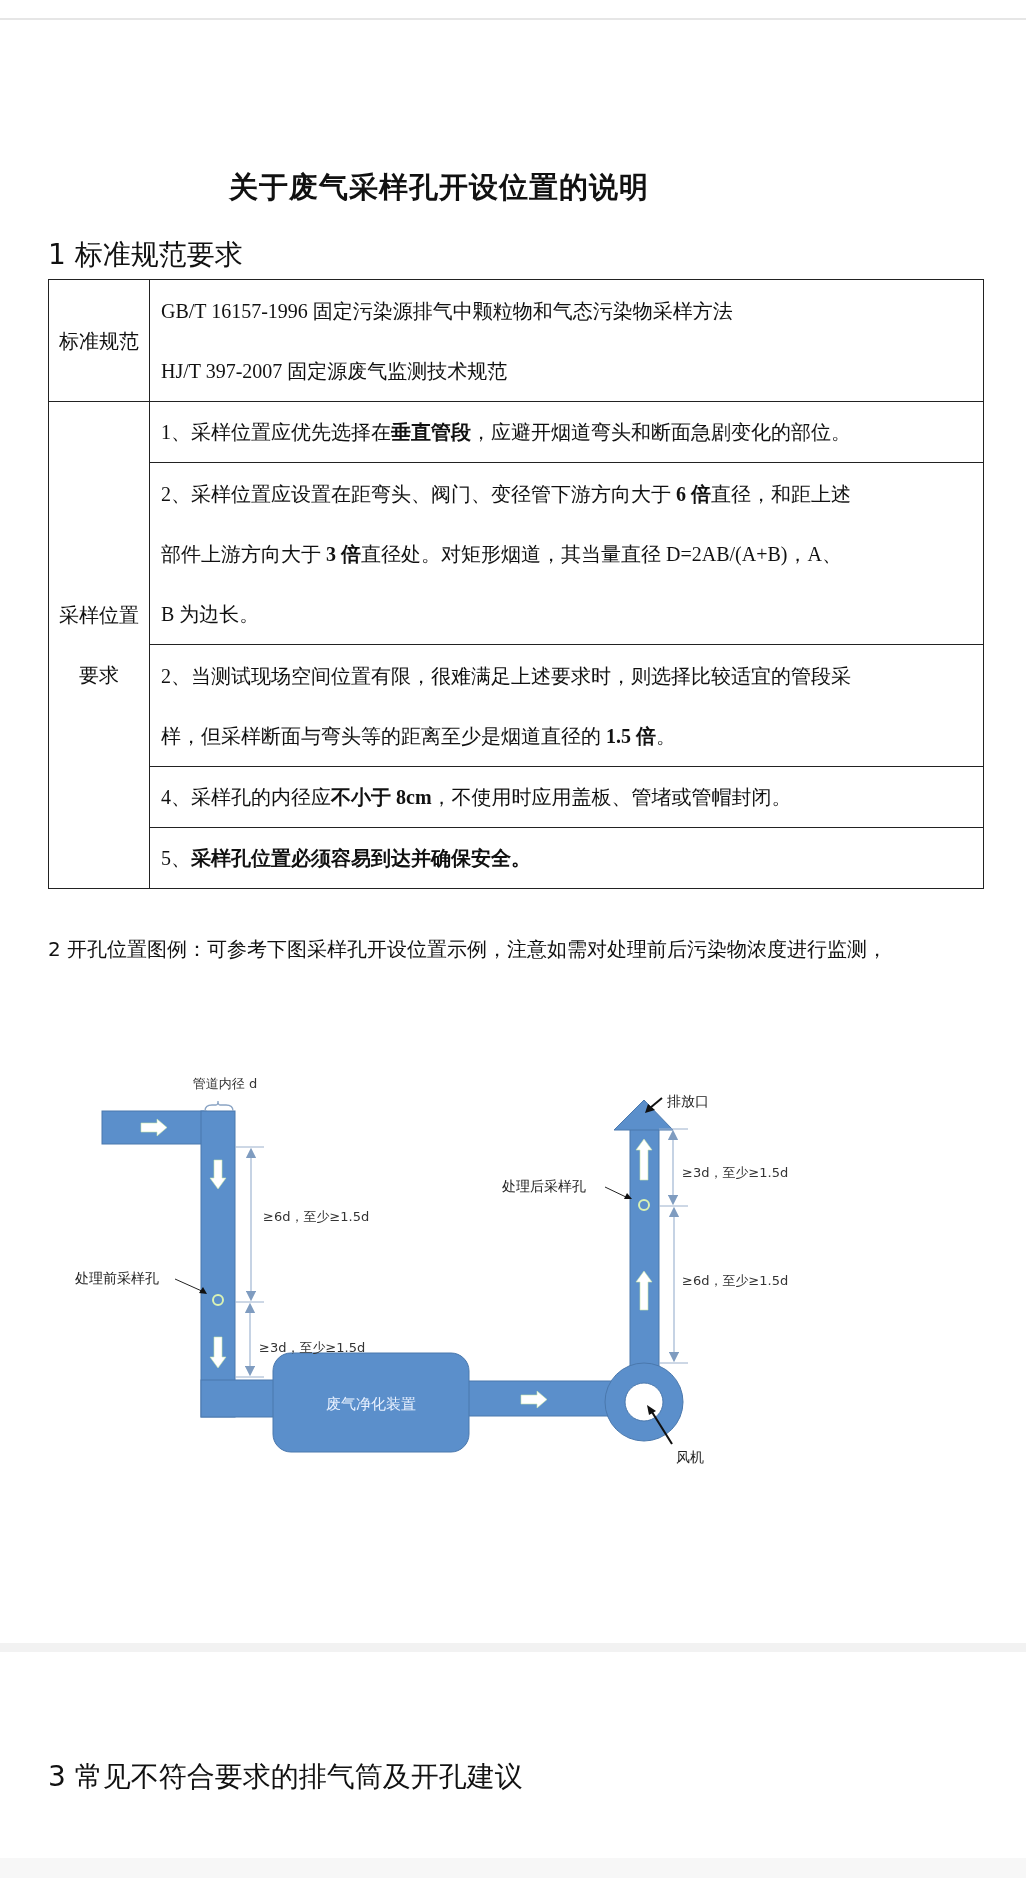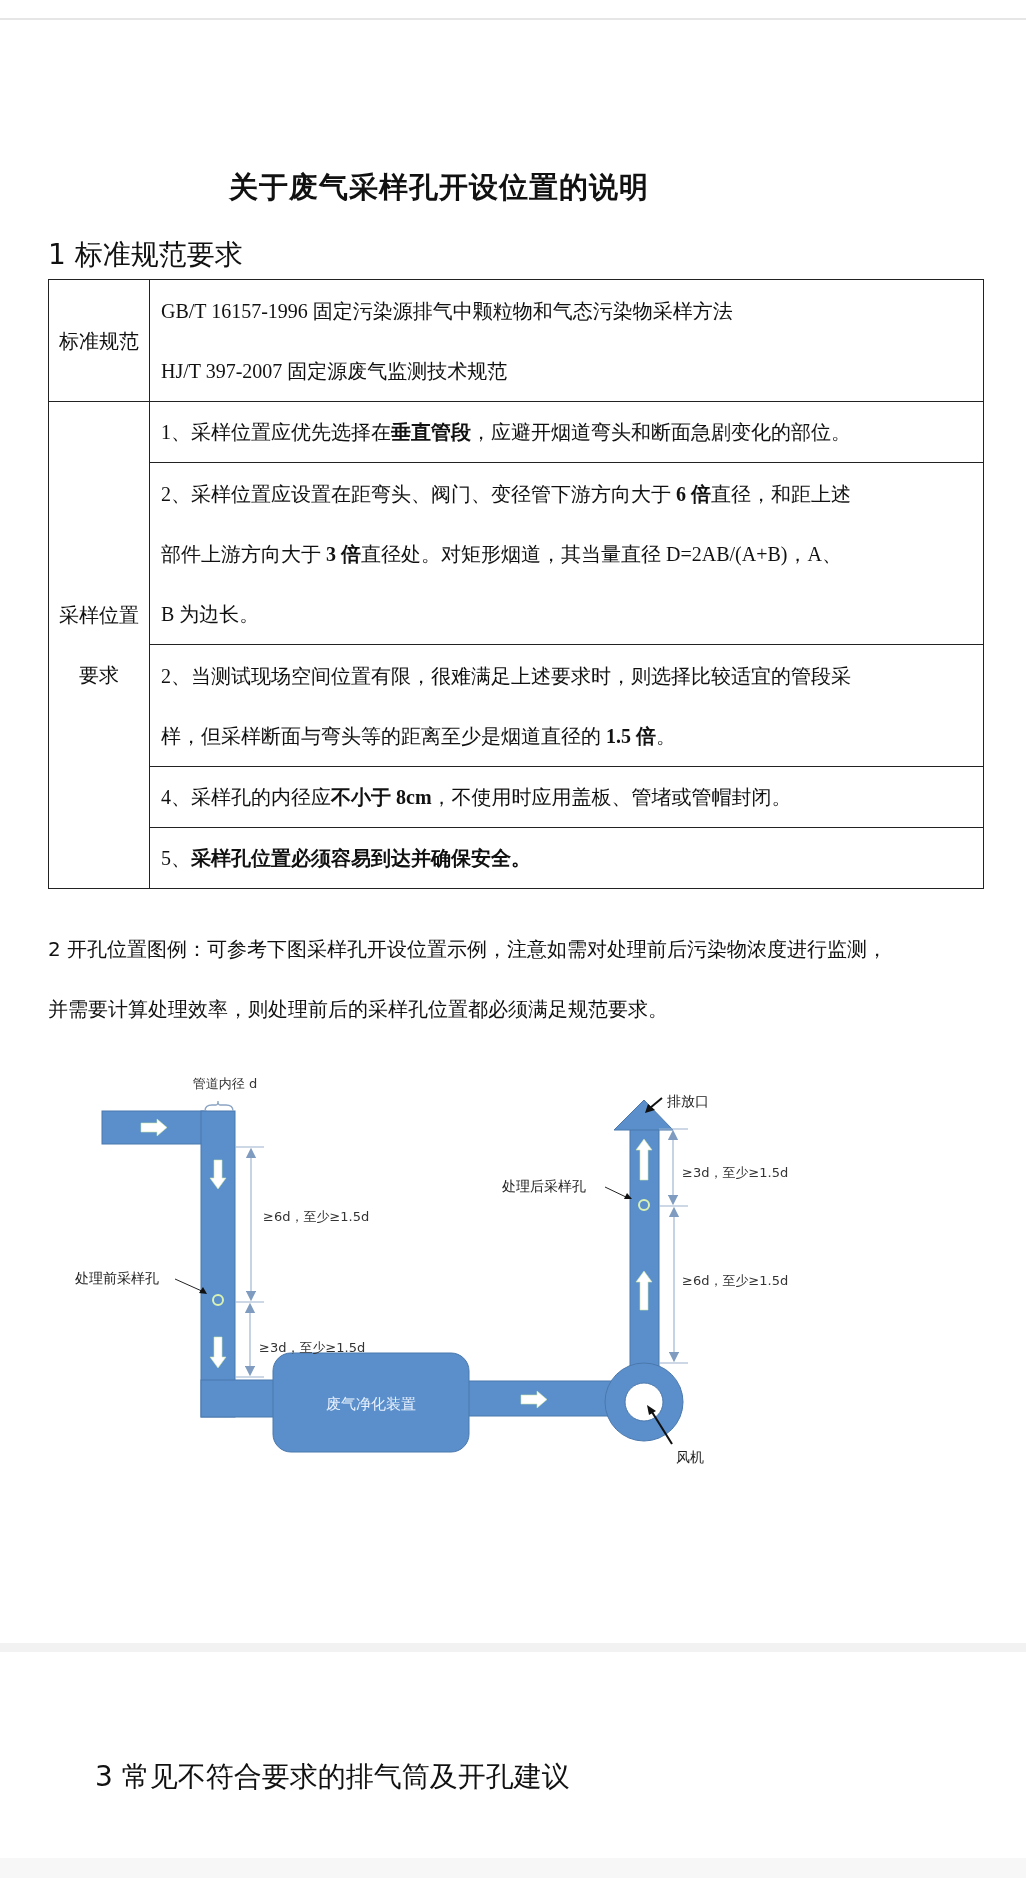--- a/index.html
+++ b/index.html
@@ -64,21 +64,20 @@
   <tr style="height:60px;">
     <td>
           <div class="line"><span>5、</span><b>采样孔位置必须容易到达并确保安全。</b></div>
         </td>
   </tr>
 </tbody>
   </table>
 
 <div class="para" style="top:919px;">
   <div style="white-space:nowrap;">2  开孔位置图例：可参考下图采样孔开设位置示例，注意如需对处理前后污染物浓度进行监测，</div>
-  <div>并需要计算处理效率，则处理前后的采样孔位置都必须满足规范要求。</div>
 </div>
 
 <svg style="position:absolute;left:0;top:1060px;" width="1026" height="420" viewBox="0 1060 1026 420">
   <defs>
     <marker id="dimArrow" markerWidth="8" markerHeight="8" refX="4" refY="4" orient="auto-start-reverse">
       <path d="M0,0 L8,4 L0,8 z" fill="#7f9cc0"></path>
     </marker>
   </defs>
 
   <rect x="102" y="1111" width="104" height="33" fill="#5b8fcb" stroke="#4a78ad"></rect>
@@ -141,15 +140,15 @@
   <line x1="662" y1="1098" x2="650" y2="1108" stroke="#111" stroke-width="2"></line>
   <polygon points="645,1113 648,1104 655,1110" fill="#111"></polygon>
 
   <text x="676" y="1462" font-size="14" fill="#222">风机</text>
   <line x1="672" y1="1444" x2="652" y2="1412" stroke="#111" stroke-width="2"></line>
   <polygon points="647,1405 656,1411 649,1415" fill="#111"></polygon>
 </svg>
 
 <div class="band" style="top:1643px;height:9px;"></div>
 
-<div class="h" style="top:1758px;margin-left:47px;">3  常见不符合要求的排气筒及开孔建议</div>
+<div class="h" style="top:1758px;">3  常见不符合要求的排气筒及开孔建议</div>
 
 <div class="band" style="top:1858px;height:20px;background:#f7f7f7;"></div>
 
 </body></html>

